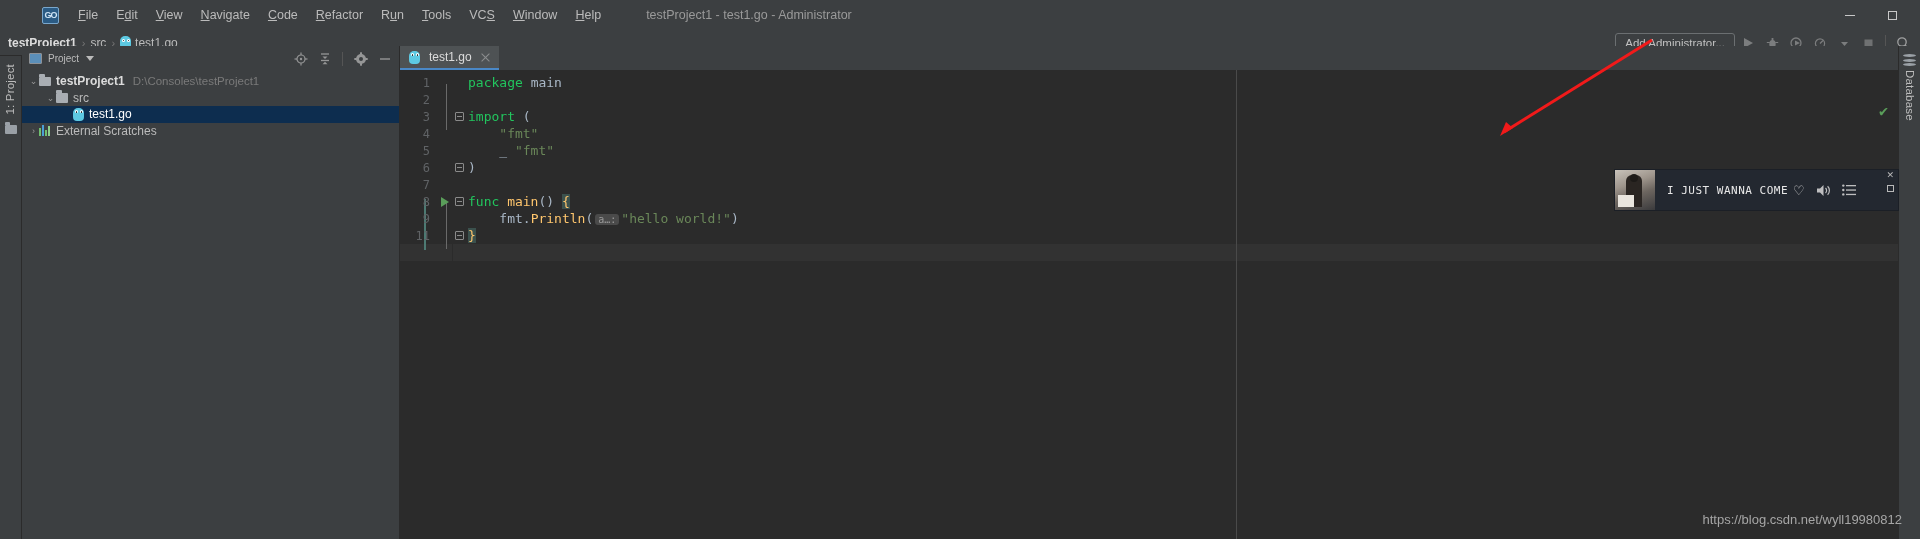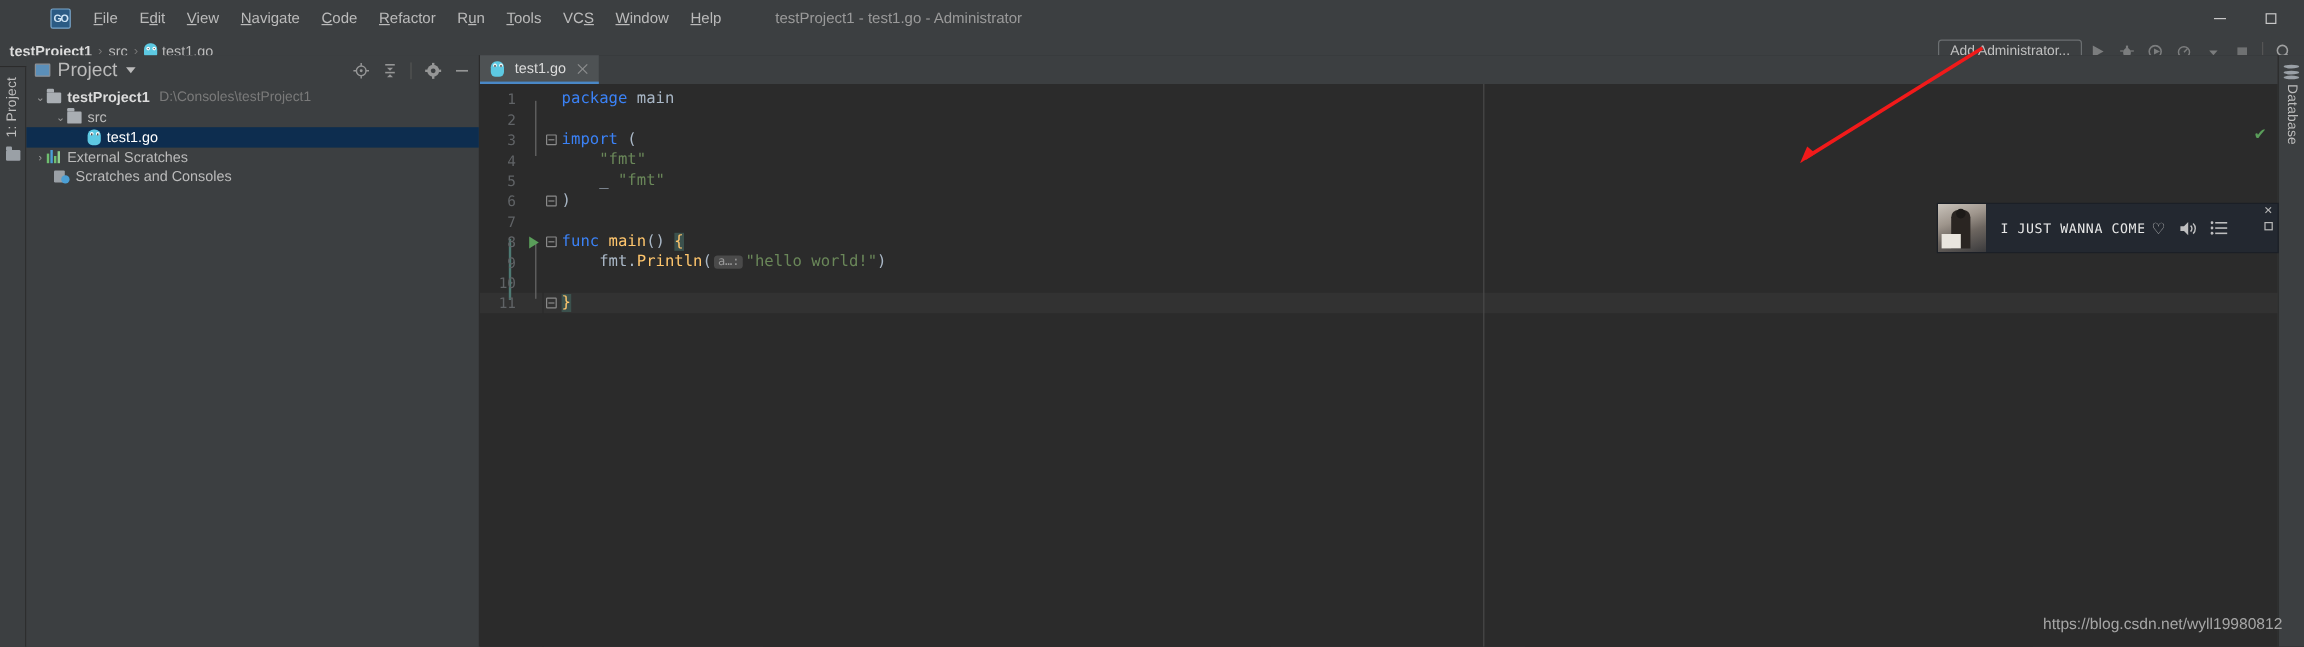--- a/index.html
+++ b/index.html
@@ -106,21 +106,21 @@
 
   
   .project-panel {
     position: absolute; left: 22px; top: 46px; width: 378px; height: 493px;
     background: #3c3f41; border-right: 1px solid #2b2b2b;
   }
   .panel-header {
     height: 25px; display: flex; align-items: center; padding-left: 7px;
     position: relative;
   }
-  .panel-title { font-size: 16px; color: #bbbbbb; margin-left: 6px; }
+  .panel-title { font-size: 10px; color: #bbbbbb; margin-left: 6px; }
   .panel-ico-monitor {
     width: 13px; height: 11px; border: 1.5px solid #8d9196; border-radius: 1px;
     background: #5b8fb9; display: inline-block;
   }
   .caret-down {
     width: 0; height: 0; border-left: 4px solid transparent; border-right: 4px solid transparent;
     border-top: 5px solid #bbbbbb; margin-left: 7px;
   }
   .panel-tools {
     position: absolute; right: 4px; top: 0; height: 25px;
@@ -197,21 +197,21 @@
   .fold {
     width: 14px; flex: 0 0 14px; display: flex; align-items: center; justify-content: center;
     color: #8a8a8a; font-size: 9px;
   }
   .fold-box {
     width: 9px; height: 9px; border: 1px solid #8a8a8a; border-radius: 1px;
     display: flex; align-items: center; justify-content: center; position: relative;
   }
   .fold-box:before { content:""; position:absolute; width:5px; height:1px; background:#8a8a8a; }
   .codetext { white-space: pre; padding-left: 2px; }
-  .kw { color: #3b82f6; }
+  .kw { color: #22c55e; }
   .fn { color: #ffc66d; }
   .str { color: #6a8759; }
   .pl { color: #a9b7c6; }
   .brace-hl { background: #3b514d; color: #ffc66d; }
   .hint {
     background: #4a4a4a; color: #9a9a9a; font-size: 10px; border-radius: 3px;
     padding: 0 3px; margin: 0 2px; font-family: "DejaVu Sans Mono", monospace;
     display: inline-block; vertical-align: middle;
   }
   .indent-guide {
@@ -460,27 +460,20 @@
         <span class="arrow">›</span>
         <span class="lib-ico">
           <i style="height:8px;background:#6fbf6f"></i>
             <i style="height:11px;background:#4b9fd5"></i>
             <i style="height:6px;background:#6fbf6f"></i>
             <i style="height:10px;background:#8ed08e"></i>
         </span>
         <span class="tree-label">External Scratches</span>
       </div>
 
-      <div class="tree-row" style="padding-left:23px">
-        <span class="scratch-ico">
-          <span class="pg"></span>
-            <span class="dot"></span>
-        </span>
-        <span class="tree-label">Scratches and Consoles</span>
-      </div>
     </div>
   </div>
 
   <div class="editor-wrap">
     <div class="tabbar">
       <div class="tab">
         <span class="gopher"></span>
         <span>test1.go</span>
         <span class="tab-close"></span>
       </div>
@@ -564,26 +557,20 @@
           <span class="codetext"><span class="kw">func </span><span class="fn">main</span><span class="pl">() </span><span class="brace-hl">{</span></span>
         </div>
 
         <div class="crow">
           <span class="lnum">9</span>
           <span class="gutter-run"></span>
           <span class="fold"></span>
           <span class="codetext">    <span class="pl">fmt.</span><span class="fn">Println</span><span class="pl">(</span><span class="hint">a…:</span><span class="str">"hello world!"</span><span class="pl">)</span></span>
         </div>
 
-        <div class="crow">
-          <span class="lnum">10</span>
-          <span class="gutter-run"></span>
-          <span class="fold"></span>
-          <span class="codetext"></span>
-        </div>
 
         <div class="crow">
           <span class="lnum">11</span>
           <span class="gutter-run"></span>
           <span class="fold">
               <span class="fold-box"></span>
             </span>
           <span class="codetext"><span class="brace-hl">}</span></span>
         </div>
 

